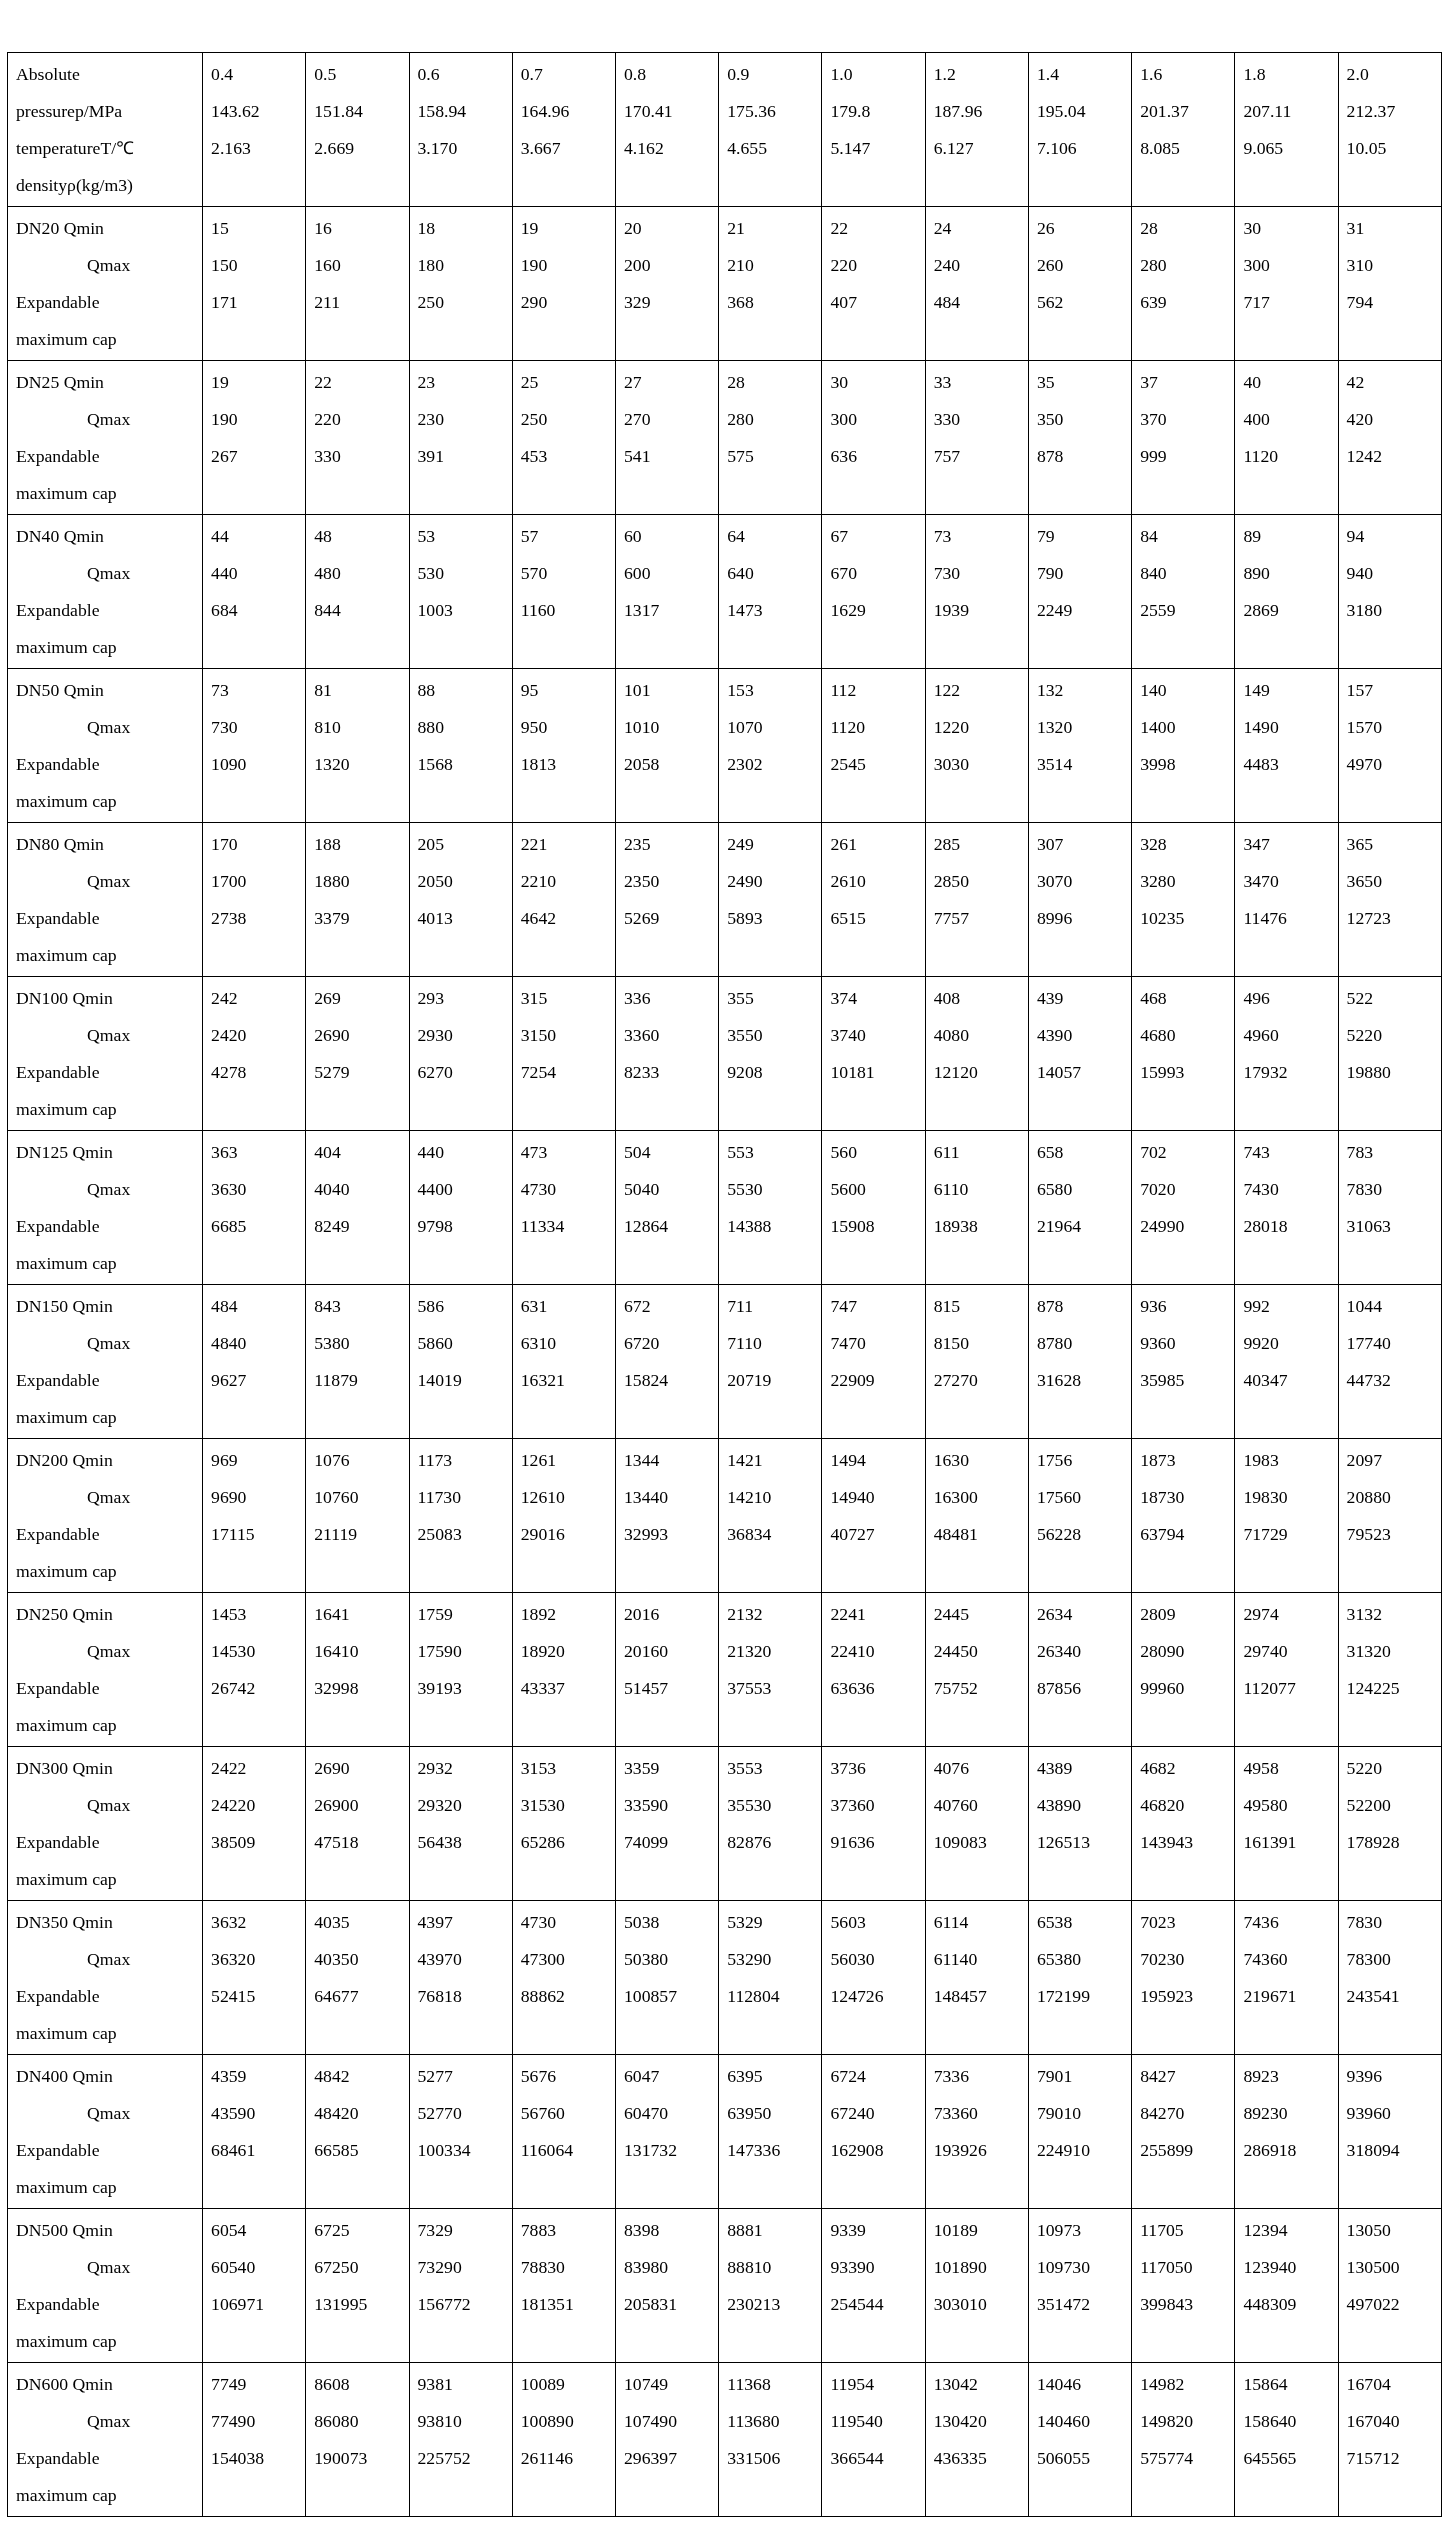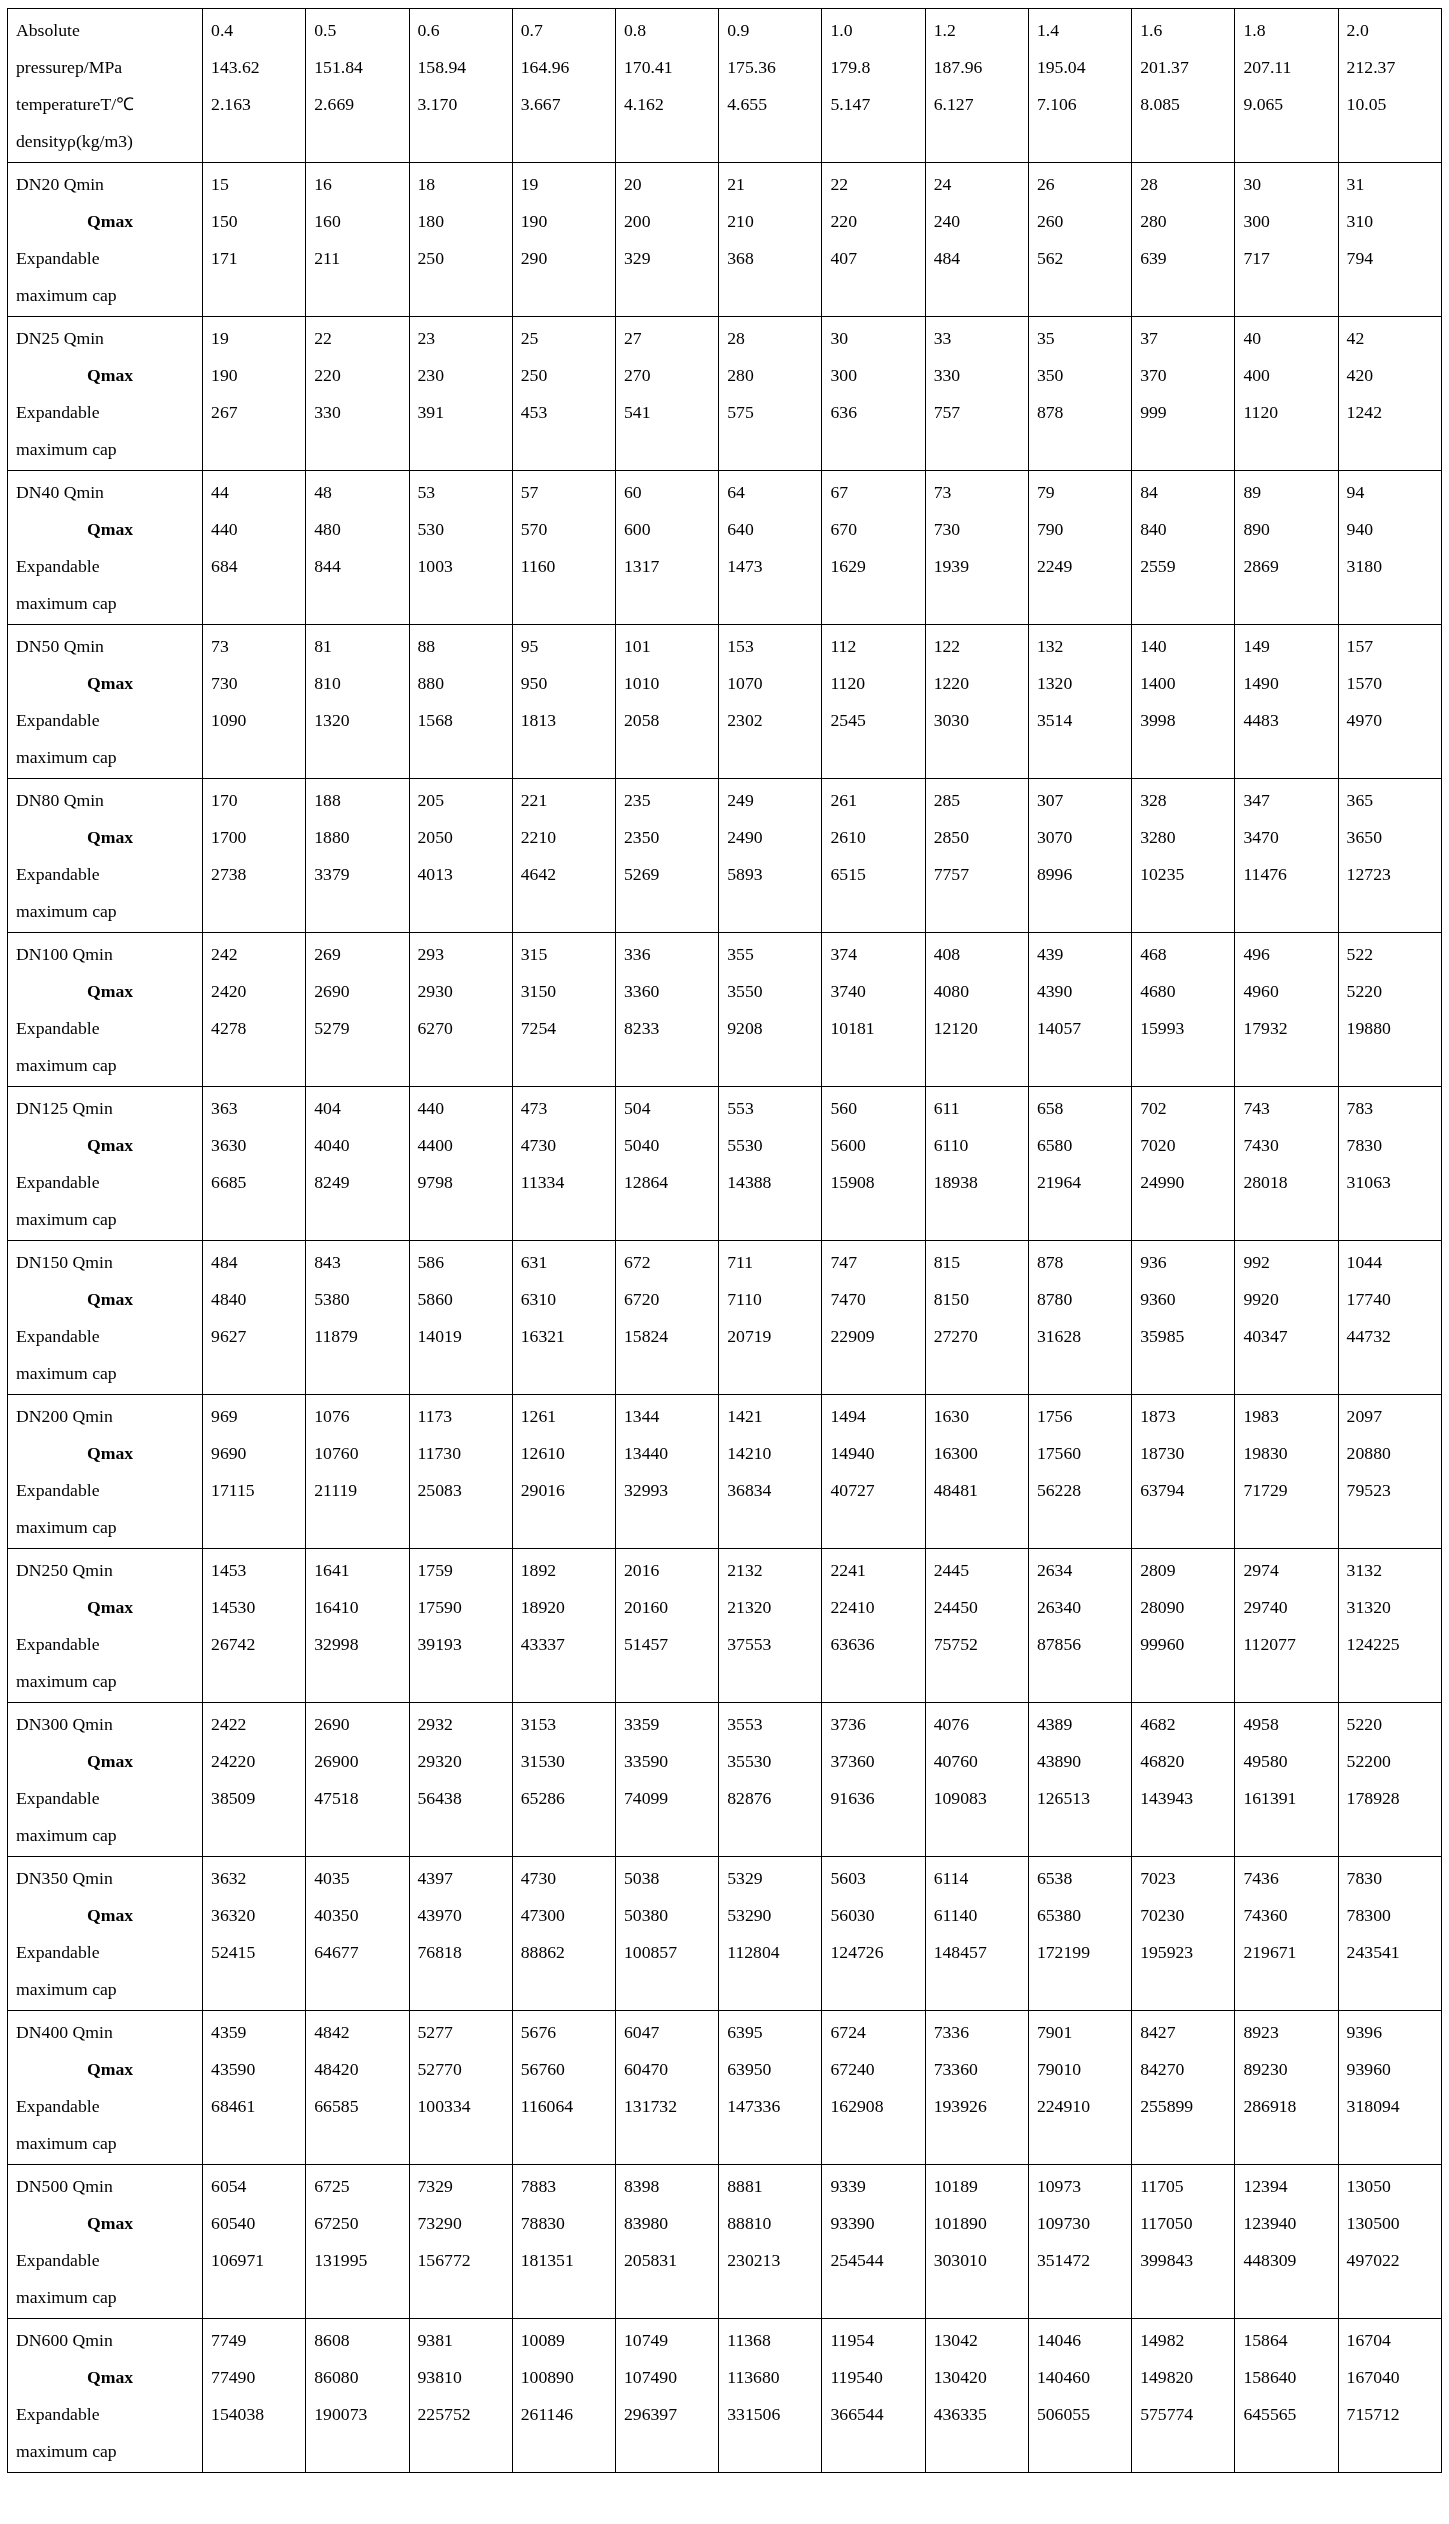--- a/index.html
+++ b/index.html
@@ -7,33 +7,34 @@
   body {
     width: 1449px;
     font-family: "Liberation Serif", serif;
     color: #000;
   }
   .page { padding: 8px 7px; }
   table.flow-table {
     width: 100%;
     border-collapse: collapse;
     table-layout: fixed;
+    margin-top: 44px;
   }
   .flow-table th, .flow-table td {
     border: 1px solid #000;
     vertical-align: top;
     text-align: left;
     font-weight: normal;
     font-size: 17.7px;
     line-height: 37px;
     padding: 3px 2px 2px 8px;
     overflow: hidden;
   }
   .line { white-space: nowrap; }
-  .lbl-qmax { padding-left: 71px; font-weight: bold; }
+  .lbl-qmax { padding-left: 71px; }
   .label-cell .line { white-space: normal; }
 </style>
 </head>
 <body>
 
 <div class="page">
   <table class="flow-table">
     <colgroup>
         <col style="width: 13.6%;">
         <col style="width: 7.2%;">

